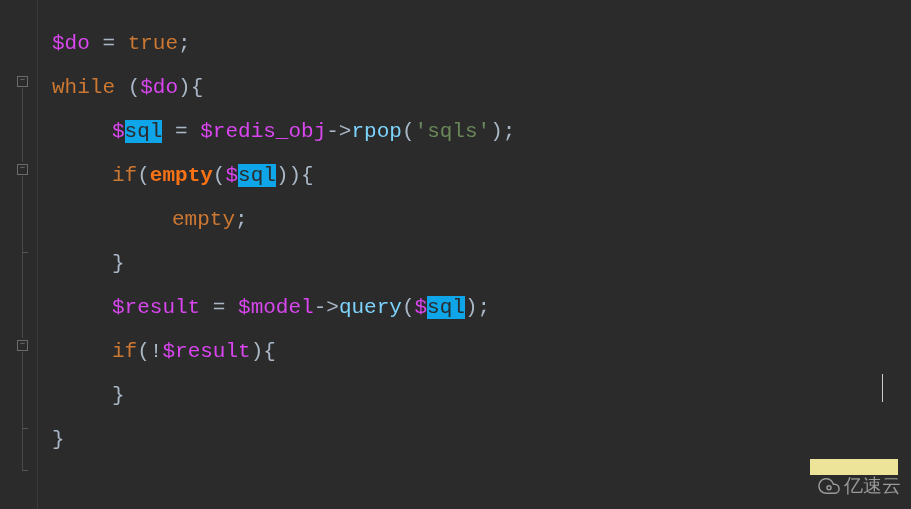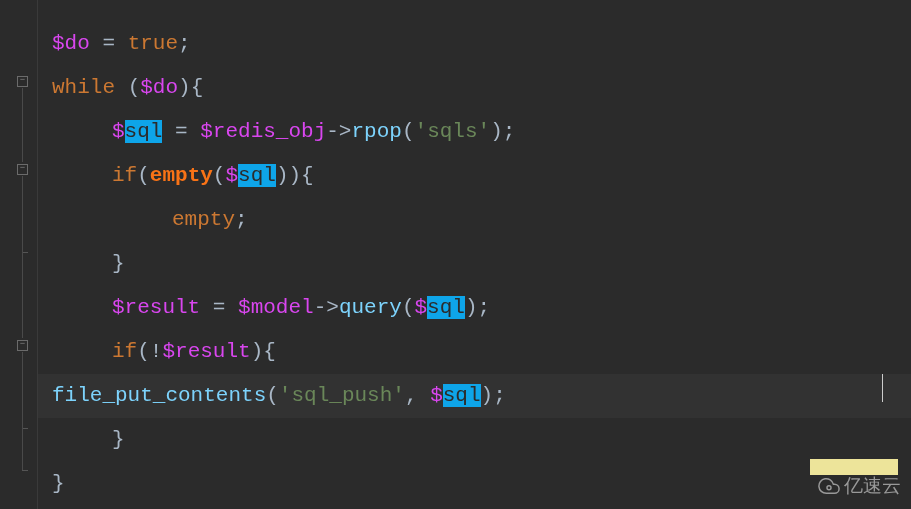--- a/index.html
+++ b/index.html
@@ -142,21 +142,20 @@
     <div class="line indent1"><span class="kw">if</span><span class="punct">(</span><span class="kw-nb">empty</span><span class="punct">(</span><span class="var">$</span><span class="hl">sql</span><span class="punct">)</span><span class="punct">)</span><span class="punct">{</span></div>
 
     <div class="line indent2"><span class="kw">empty</span><span class="punct">;</span></div>
 
     <div class="line indent1"><span class="punct">}</span></div>
 
     <div class="line indent1"><span class="var">$result</span><span class="op"> = </span><span class="var">$model</span><span class="op">-&gt;</span><span class="func">query</span><span class="punct">(</span><span class="var">$</span><span class="hl">sql</span><span class="punct">)</span><span class="punct">;</span></div>
 
     <div class="line indent1"><span class="kw">if</span><span class="punct">(</span><span class="op">!</span><span class="var">$result</span><span class="punct">)</span><span class="punct">{</span></div>
 
-    <div class="line indent2 current"><span class="func">file_put_contents</span><span class="punct">(</span><span class="str">'</span><span class="str">sql_push</span><span class="str">'</span><span class="punct">, </span><span class="var">$</span><span class="hl">sql</span><span class="punct">)</span><span class="punct">;</span></div>
 
     <div class="line indent1"><span class="punct">}</span></div>
 
     <div class="line indent0"><span class="punct">}</span></div>
 
     <span class="cursor"></span>
   </div>
 </div>
 
 <div class="wm-hl"></div>

